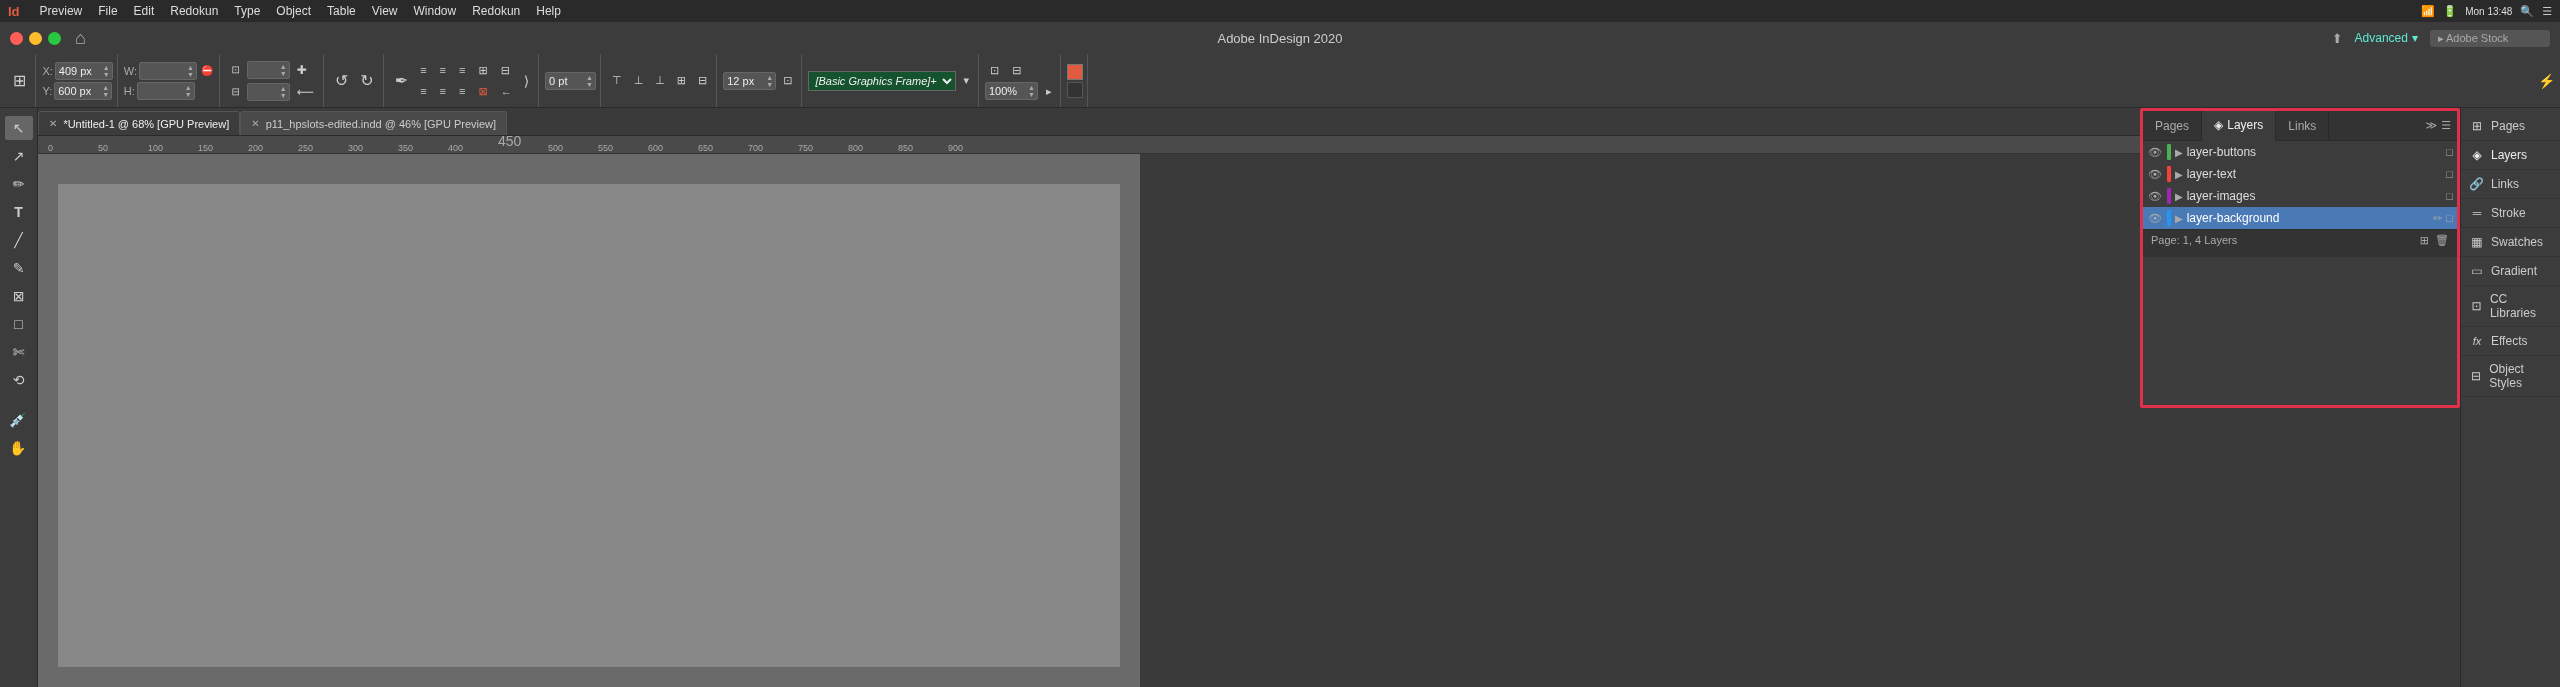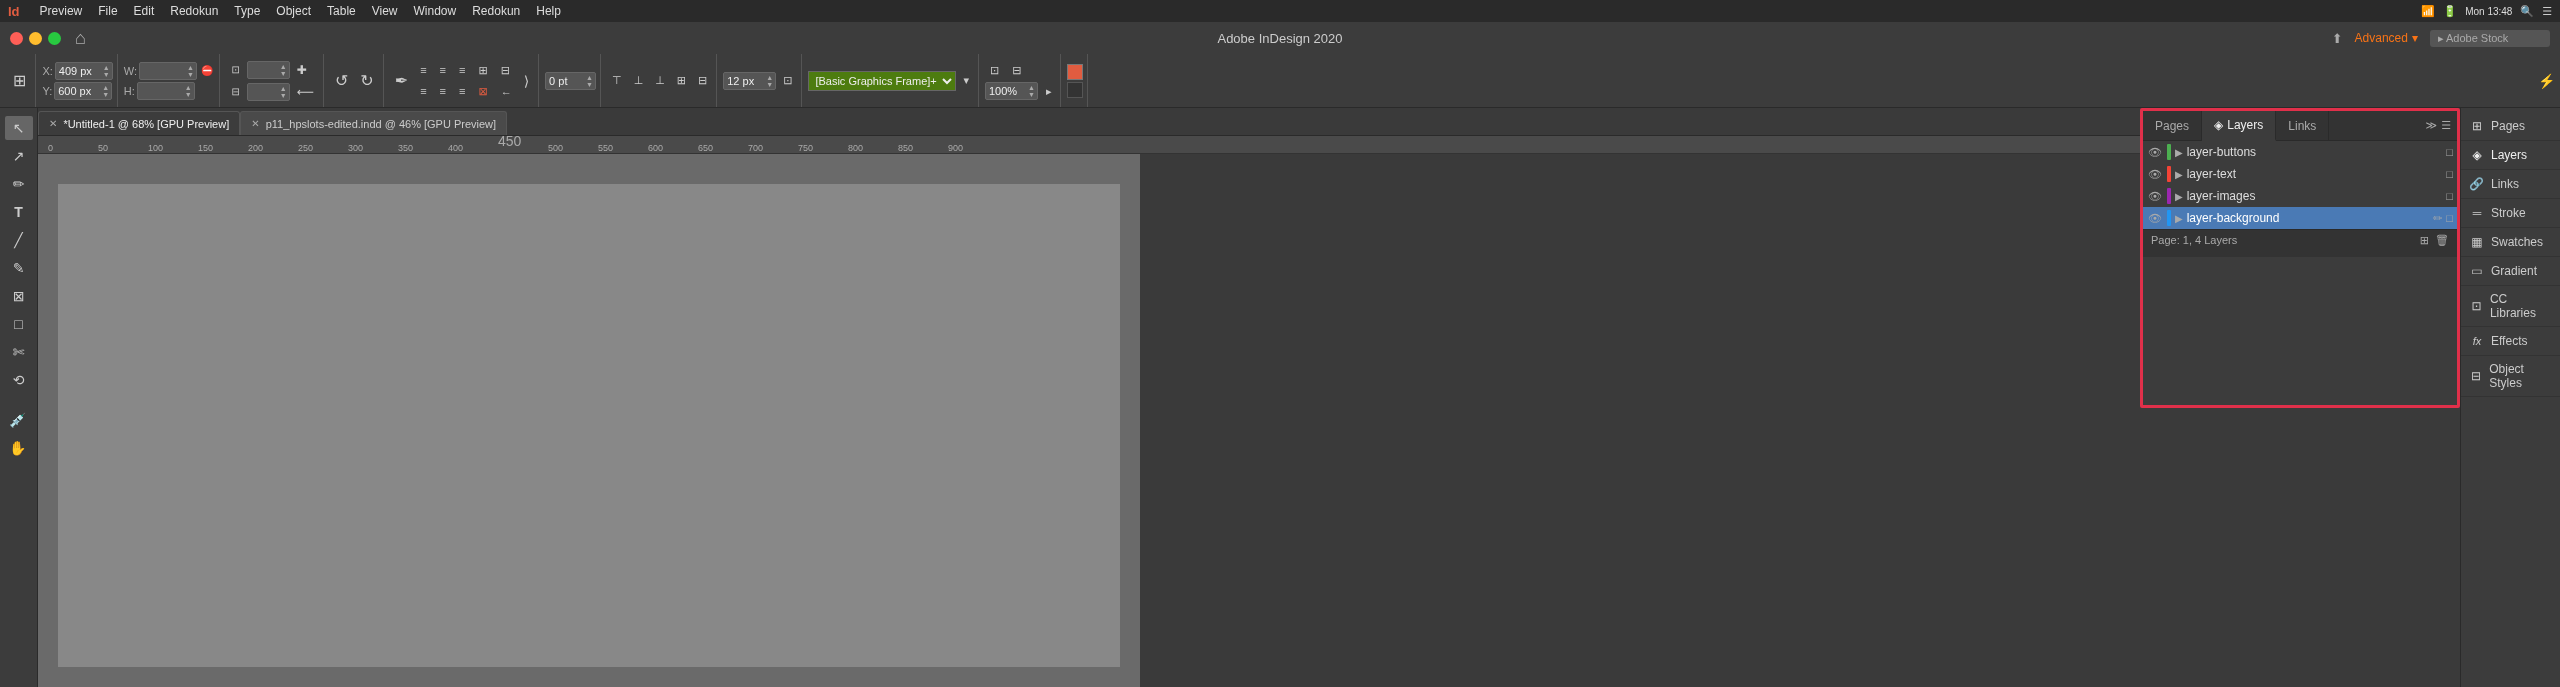--- a/index.html
+++ b/index.html
@@ -85,21 +85,21 @@
     .traffic-min { background: #ffbd2e; }
     .traffic-max { background: #28c940; }
     .titlebar-right {
       position: absolute;
       right: 10px;
       display: flex;
       align-items: center;
       gap: 12px;
     }
     .advanced-btn {
-      color: #f97316;
+      color: #5eead4;
       font-size: 12px;
       display: flex;
       align-items: center;
       gap: 4px;
     }
     .search-bar-title {
       background: #555;
       border-radius: 3px;
       padding: 2px 8px;
       font-size: 11px;
@@ -632,21 +632,21 @@
       <input type="text" value="12 px" style="width: 40px;">
       <div class="tb-spinbox-arrows">
           <span class="tb-spinbox-arrow">▲</span>
           <span class="tb-spinbox-arrow">▼</span>
         </div>
     </div>
     <button class="tb-btn">⊡</button>
   </div>
 
   <div class="toolbar-group">
-    <select style="background:#4d7c0f;border:1px solid #666;color:#eee;font-size:11px;padding:2px;">
+    <select style="background:#14532d;border:1px solid #666;color:#eee;font-size:11px;padding:2px;font-style:italic;">
       <option>[Basic Graphics Frame]+</option>
     </select>
     <button class="tb-btn">▾</button>
   </div>
 
   <div class="toolbar-group">
     <div class="toolbar-double-row">
       <div class="toolbar-row" style="gap:3px;">
         <button class="tb-btn">⊡</button>
         <button class="tb-btn">⊟</button>

